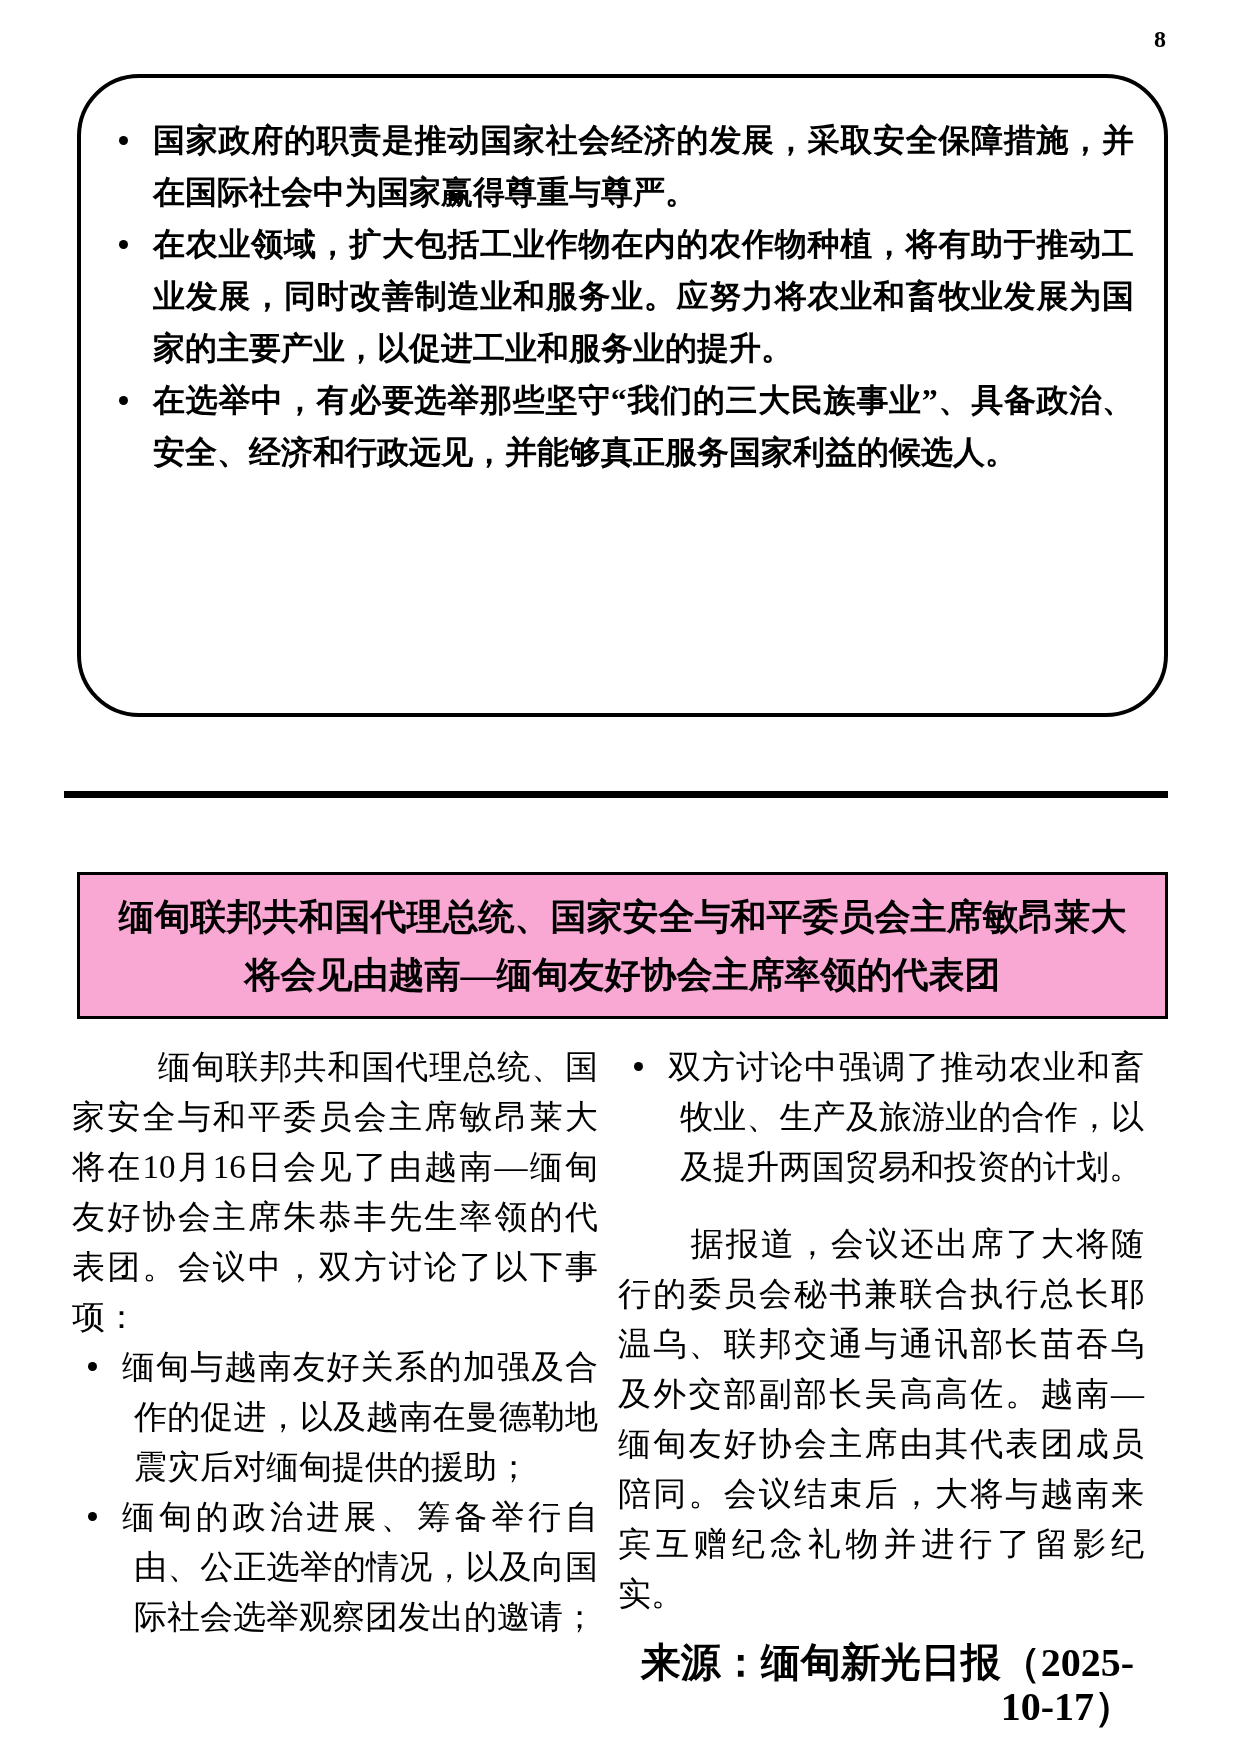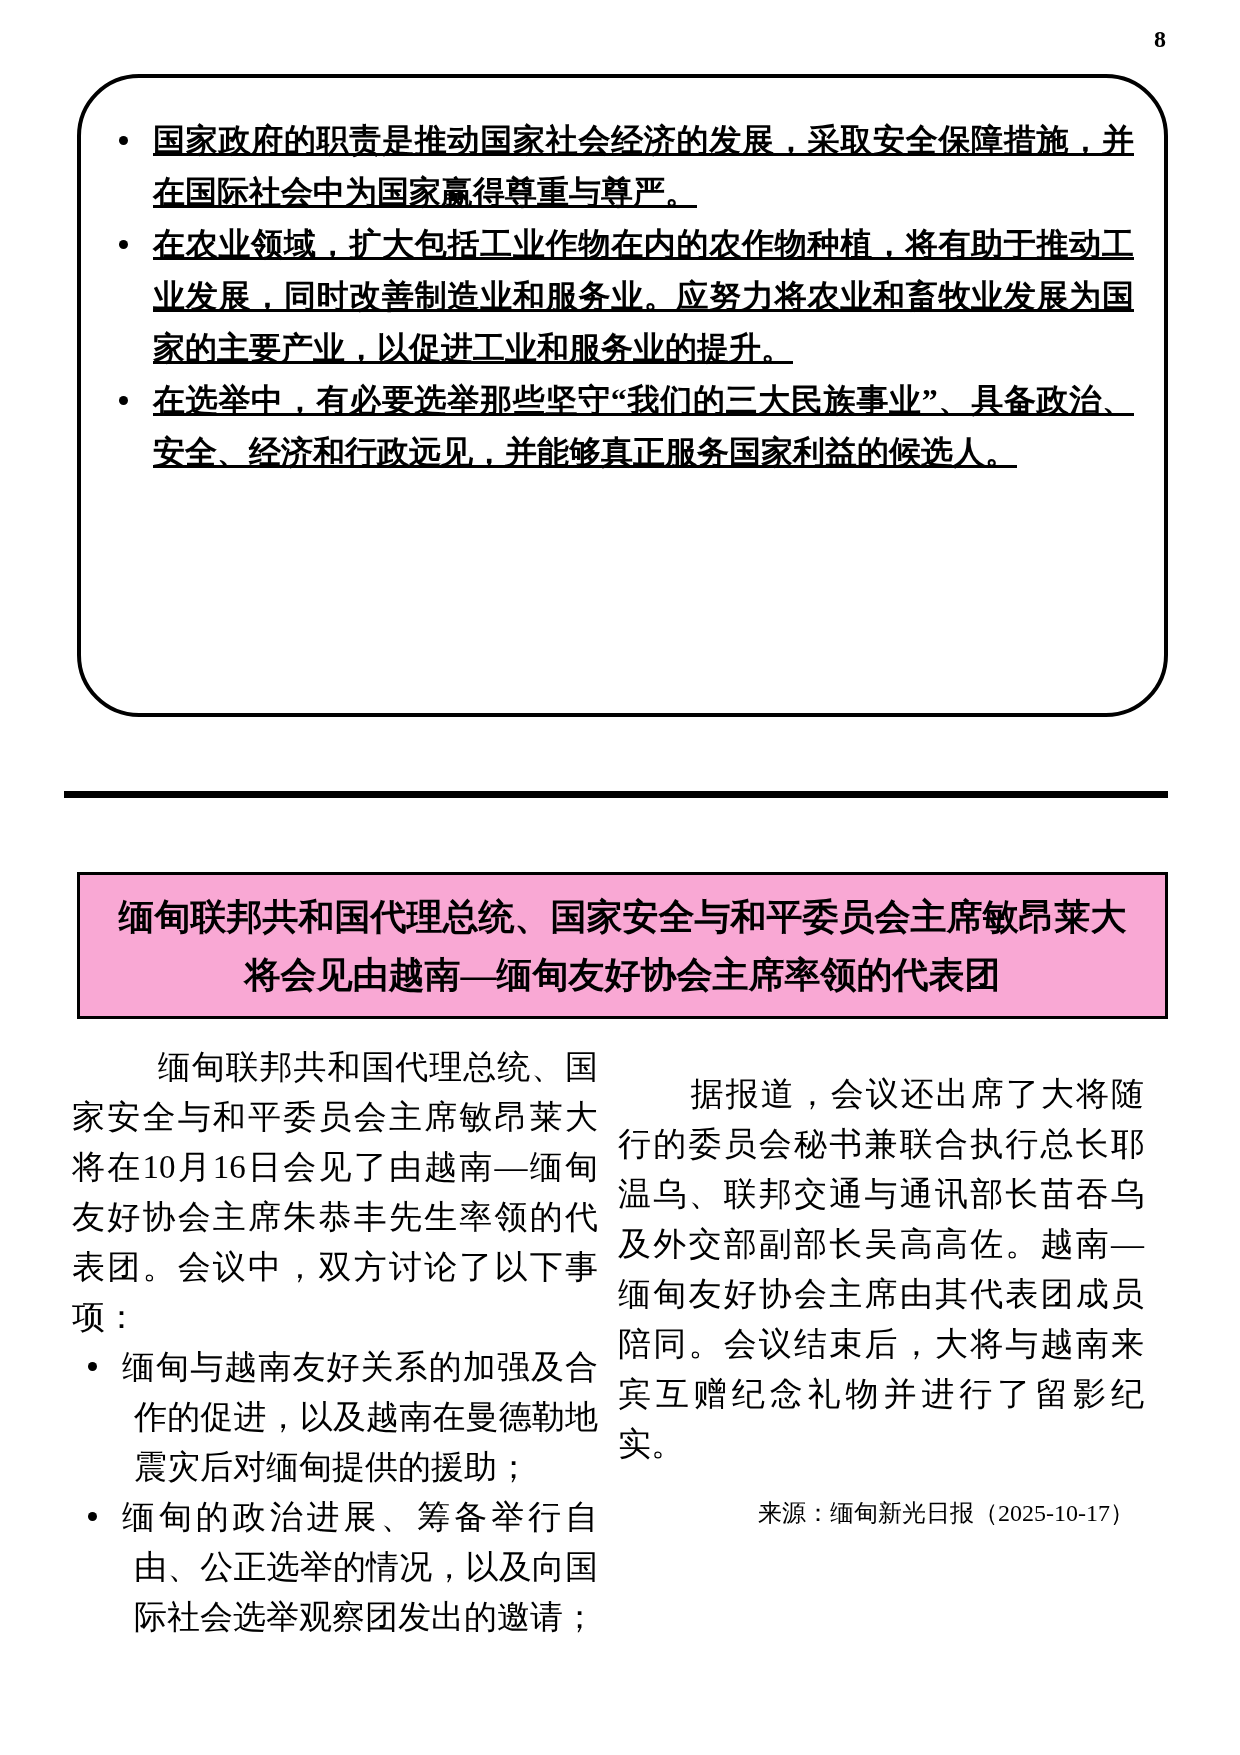--- a/index.html
+++ b/index.html
@@ -25,21 +25,21 @@
   .summary-box {
     position: absolute;
     left: 77px;
     top: 74px;
     width: 1091px;
     height: 643px;
     border: 4px solid #000;
     border-radius: 62px;
     padding: 36px 30px 0 26px;
   }
-  .summary-box ul { list-style: none; text-decoration: underline; }
+  .summary-box ul { list-style: none; }
   .summary-box li {
     position: relative;
     padding-left: 46px;
     font-size: 32px;
     font-weight: 700;
     line-height: 52px;
     text-align: justify;
     text-justify: inter-character;
   }
   .summary-box li::before {
@@ -111,22 +111,22 @@
     position: absolute;
     left: 16px;
     top: 20px;
     width: 9px;
     height: 9px;
     border-radius: 50%;
     background: #000;
   }
   .source-line {
     margin-top: 22px;
-    font-size: 24px;
-    font-weight: 400;
+    font-size: 40px;
+    font-weight: 700;
     text-align: right;
     padding-right: 10px;
     line-height: 44px;
   }
 </style>
 </head>
 <body>
 
 <div class="page-number">8</div>
 
@@ -149,17 +149,20 @@
 
   <div class="column">
     <p class="lead">缅甸联邦共和国代理总统、国家安全与和平委员会主席敏昂莱大将在10月16日会见了由越南—缅甸友好协会主席朱恭丰先生率领的代表团。会议中，双方讨论了以下事项：</p>
     <ul>
       <li>缅甸与越南友好关系的加强及合作的促进，以及越南在曼德勒地震灾后对缅甸提供的援助；</li>
       <li>缅甸的政治进展、筹备举行自由、公正选举的情况，以及向国际社会选举观察团发出的邀请；</li>
     </ul>
   </div>
 
   <div class="column">
+    <ul>
+      <li>双方讨论中强调了推动农业和畜牧业、生产及旅游业的合作，以及提升两国贸易和投资的计划。</li>
+    </ul>
     <p class="detail">据报道，会议还出席了大将随行的委员会秘书兼联合执行总长耶温乌、联邦交通与通讯部长苗吞乌及外交部副部长吴高高佐。越南—缅甸友好协会主席由其代表团成员陪同。会议结束后，大将与越南来宾互赠纪念礼物并进行了留影纪实。</p>
     <div class="source-line">来源：缅甸新光日报（2025-10-17）</div>
   </div>
 
 </div>
 
 </body></html>

